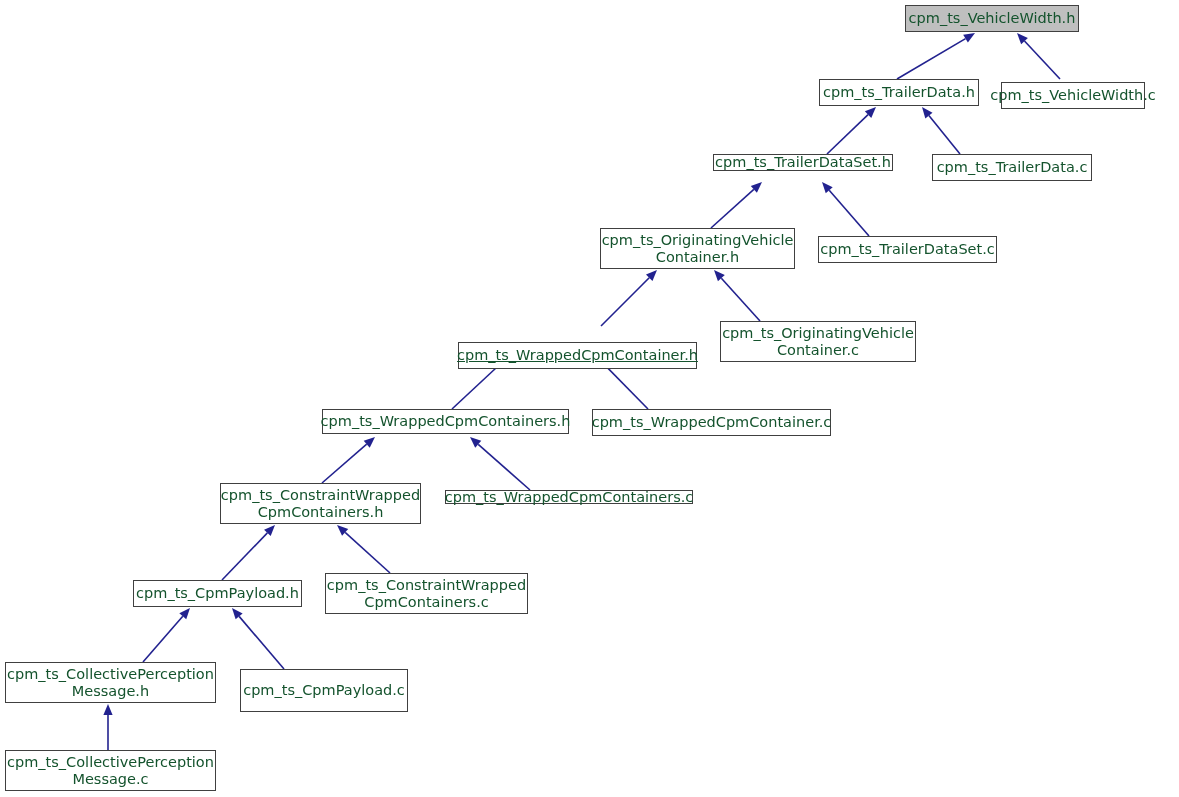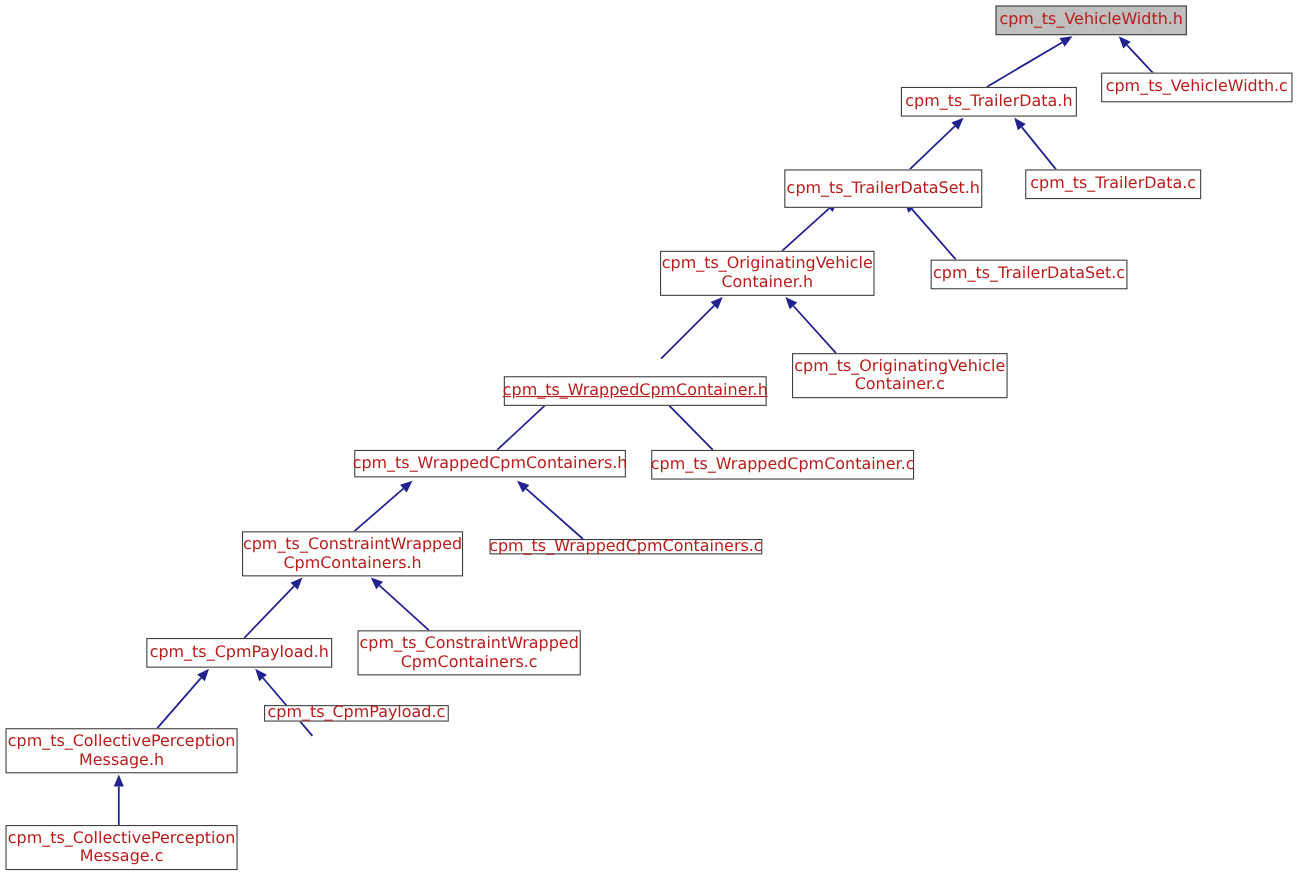--- a/index.html
+++ b/index.html
@@ -27,21 +27,21 @@
   }
   .node {
     position: absolute;
     box-sizing: border-box;
     border: 1px solid #404040;
     background: #ffffff;
     display: flex;
     align-items: center;
     justify-content: center;
     text-align: center;
-    color: #b91c1c;
+    color: #14532d;
     font-size: 14.5px;
     line-height: 17px;
     letter-spacing: 0px;
     white-space: pre-line;
     padding: 0 6px;
     z-index: 2;
   }
   .node.highlight {
     background: #bfbfbf;
     border: 1px solid #404040;
@@ -121,36 +121,36 @@
         <polygon points="232,608 242.63674535518138,613.3869887923614 235.63540651712393,619.355343211689" fill="#22228f"></polygon>
       </g>
       <g>
         <line x1="108" y1="750" x2="108" y2="715" stroke="#22228f" stroke-width="1.6"></line>
         <polygon points="108,704 112.6,715 103.4,715" fill="#22228f"></polygon>
       </g>
     </svg>
   <div id="node-layer">
       <div class="node highlight" style="left: 905px; top: 5px; width: 174px; height: 27px;"><span class="node-label">cpm_ts_VehicleWidth.h</span></div>
       <div class="node" style="left: 819px; top: 79px; width: 160px; height: 27px;"><span class="node-label">cpm_ts_TrailerData.h</span></div>
-      <div class="node" style="left: 1001px; top: 66px; width: 174px; height: 27px;"><span class="node-label">cpm_ts_VehicleWidth.c</span></div>
-      <div class="node" style="left: 713px; top: 154px; width: 180px; height: 35px;"><span class="node-label">cpm_ts_TrailerDataSet.h</span></div>
+      <div class="node" style="left: 1001px; top: 82px; width: 144px; height: 27px;"><span class="node-label">cpm_ts_VehicleWidth.c</span></div>
+      <div class="node" style="left: 713px; top: 154px; width: 180px; height: 17px;"><span class="node-label">cpm_ts_TrailerDataSet.h</span></div>
       <div class="node" style="left: 916px; top: 154px; width: 160px; height: 27px; margin-left: 16px;"><span class="node-label">cpm_ts_TrailerData.c</span></div>
       <div class="node" style="left: 600px; top: 228px; width: 195px; height: 41px;"><span class="node-label">cpm_ts_OriginatingVehicle
 Container.h</span></div>
-      <div class="node" style="left: 818px; top: 236px; width: 179px; height: 27px; margin-left: 28px;"><span class="node-label">cpm_ts_TrailerDataSet.c</span></div>
+      <div class="node" style="left: 818px; top: 236px; width: 179px; height: 27px;"><span class="node-label">cpm_ts_TrailerDataSet.c</span></div>
       <div class="node" style="left: 458px; top: 342px; width: 239px; height: 27px; text-decoration: underline;"><span class="node-label">cpm_ts_WrappedCpmContainer.h</span></div>
       <div class="node" style="left: 720px; top: 321px; width: 196px; height: 41px;"><span class="node-label">cpm_ts_OriginatingVehicle
 Container.c</span></div>
       <div class="node" style="left: 322px; top: 409px; width: 247px; height: 25px;"><span class="node-label">cpm_ts_WrappedCpmContainers.h</span></div>
       <div class="node" style="left: 592px; top: 409px; width: 239px; height: 27px;"><span class="node-label">cpm_ts_WrappedCpmContainer.c</span></div>
       <div class="node" style="left: 220px; top: 483px; width: 201px; height: 41px;"><span class="node-label">cpm_ts_ConstraintWrapped
 CpmContainers.h</span></div>
       <div class="node" style="left: 445px; top: 490px; width: 248px; height: 14px;"><span class="node-label">cpm_ts_WrappedCpmContainers.c</span></div>
       <div class="node" style="left: 133px; top: 580px; width: 169px; height: 27px; align-items: center;"><span class="node-label">cpm_ts_CpmPayload.h</span></div>
       <div class="node" style="left: 325px; top: 573px; width: 203px; height: 41px;"><span class="node-label">cpm_ts_ConstraintWrapped
 CpmContainers.c</span></div>
       <div class="node" style="left: 5px; top: 662px; width: 211px; height: 41px;"><span class="node-label">cpm_ts_CollectivePerception
 Message.h</span></div>
-      <div class="node" style="left: 240px; top: 641px; width: 168px; height: 15px; justify-content: center;"><span class="node-label">cpm_ts_CpmPayload.c</span></div>
+      <div class="node" style="left: 240px; top: 669px; width: 168px; height: 43px; justify-content: center;"><span class="node-label">cpm_ts_CpmPayload.c</span></div>
       <div class="node" style="left: 5px; top: 750px; width: 211px; height: 41px;"><span class="node-label">cpm_ts_CollectivePerception
 Message.c</span></div>
     </div>
 </div>
 
 </body></html>

